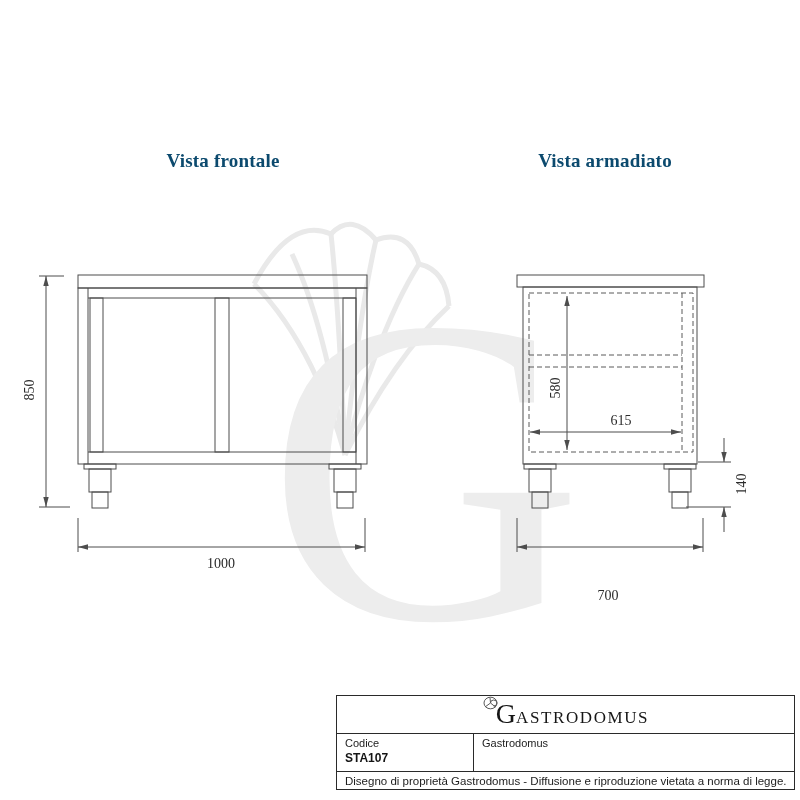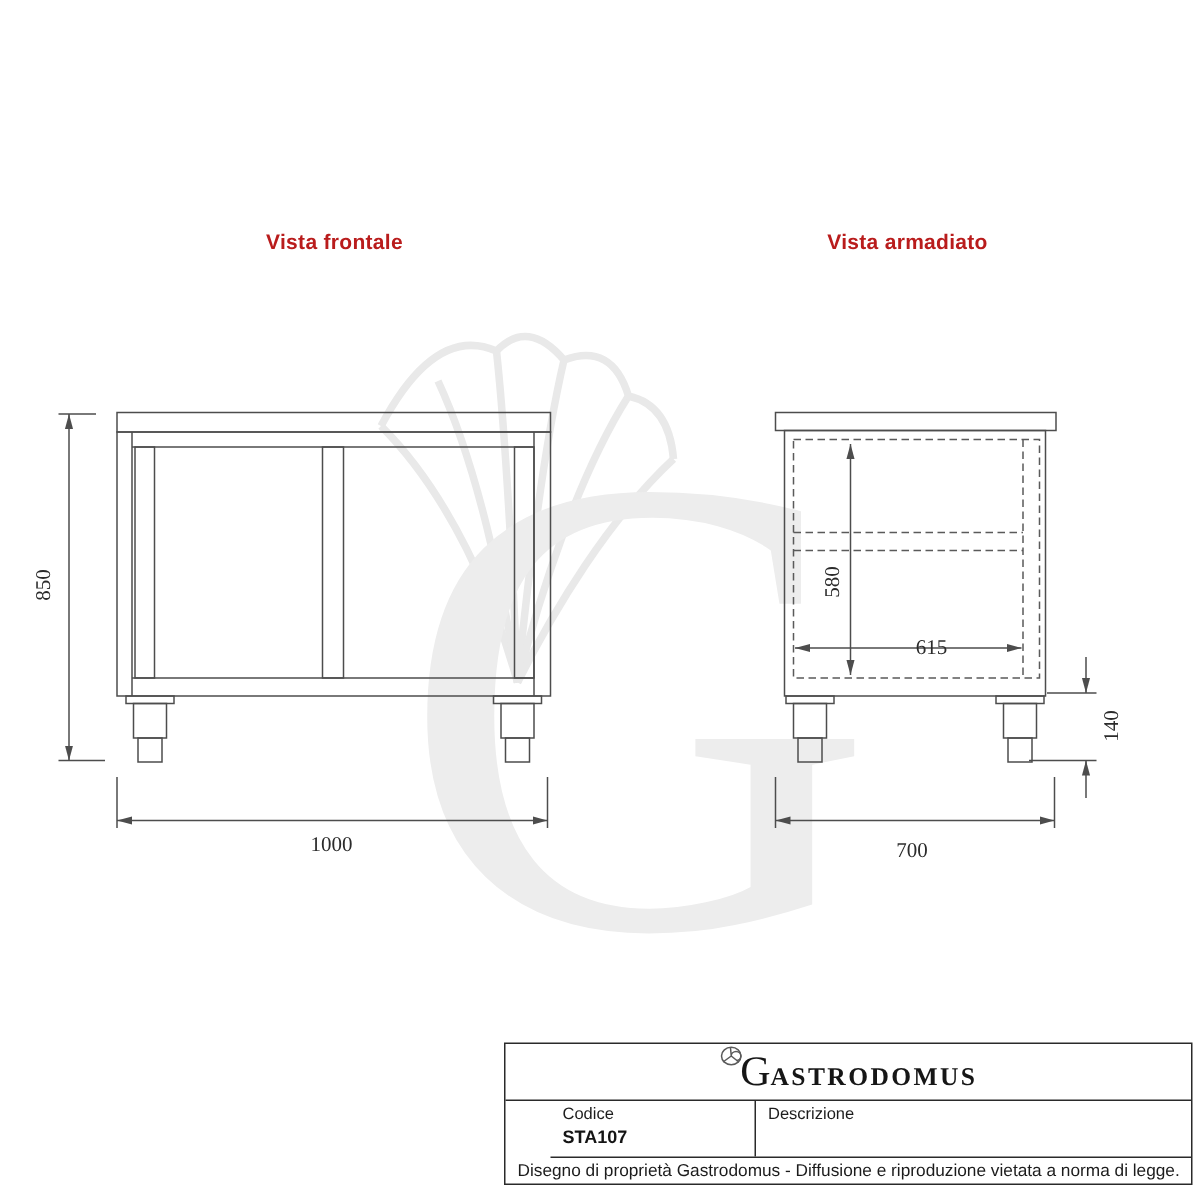--- a/index.html
+++ b/index.html
@@ -13,38 +13,38 @@
     stroke:#4d4d4d;stroke-width:1;fill:none;
   }
   svg.drawing .dash{stroke-dasharray:5 3;stroke:#5a5a5a;}
   svg.drawing marker path{fill:#4d4d4d;stroke:none;}
   
   svg.wm path{stroke:#e9e9e9;stroke-width:5;fill:none;}
   svg.wm text{fill:#ededed;font-family:"Liberation Serif", serif;}
   
   .view-title{
     position:absolute;transform:translate(-50%,-50%);
-    font-weight:bold;font-size:14px;color:#b91c1c;white-space:nowrap;letter-spacing:.2px;
+    font-weight:bold;font-size:19px;color:#0c4a6e;white-space:nowrap;letter-spacing:.2px;font-family:Liberation Serif, serif;
   }
   .dim{
     position:absolute;transform:translate(-50%,-50%);
     font-family:"Liberation Serif", serif;font-size:14px;color:#2b2b2b;white-space:nowrap;
   }
   .dim.rot{transform:translate(-50%,-50%) rotate(-90deg);}
   
   .title-block{
     position:absolute;left:336px;top:695px;width:459px;height:95px;
     border:1px solid #2a2a2a;box-sizing:border-box;display:flex;flex-direction:column;color:#141414;
   }
   .tb-logo-row{height:37px;border-bottom:1px solid #2a2a2a;display:flex;align-items:center;justify-content:center;}
   .brand{display:flex;align-items:baseline;font-family:"Liberation Serif", serif;color:#161616;position:relative;}
   .brand .shell{align-self:flex-start;margin:-5px -3px 0 0;}
   .brand-g{font-size:28px;line-height:26px;}
-  .brand-rest{font-size:17px;letter-spacing:1.6px;font-weight:bold;}
-  .tb-mid-row{height:38px;border-bottom:1px solid #2a2a2a;display:flex;box-sizing:border-box;margin-left:30px;}
+  .brand-rest{font-size:17px;letter-spacing:1.6px;}
+  .tb-mid-row{height:38px;border-bottom:1px solid #2a2a2a;display:flex;box-sizing:border-box;}
   .tb-cell{box-sizing:border-box;padding:3px 8px 0 8px;}
   .tb-code{width:137px;border-right:1px solid #2a2a2a;}
   .tb-desc{flex:1;}
   .tb-label{font-size:11px;color:#1c1c1c;}
   .tb-code-value{font-size:12px;font-weight:bold;margin-top:2px;}
   .tb-desc-value{font-size:12px;margin-top:4px;letter-spacing:-0.1px;}
   .tb-footer{flex:1;display:flex;align-items:center;padding:0 8px;font-size:11.5px;color:#1c1c1c;white-space:nowrap;}
 </style>
 </head>
 <body>
@@ -135,23 +135,23 @@
     <line x1="517" y1="547" x2="703" y2="547" marker-start="url(#arr)" marker-end="url(#arr)"></line>
   </g>
 </svg>
 
 <div class="view-title" style="left:223px;top:161px;">Vista frontale</div>
 <div class="view-title" style="left:605px;top:161px;">Vista armadiato</div>
 
 <div class="dim rot" style="left:30px;top:390px;">850</div>
 <div class="dim" style="left:221px;top:564px;">1000</div>
 <div class="dim rot" style="left:556px;top:388px;">580</div>
-<div class="dim" style="left:621px;top:421px;margin-top:12px;">615</div>
+<div class="dim" style="left:621px;top:421px;">615</div>
 <div class="dim rot" style="left:742px;top:484px;">140</div>
-<div class="dim" style="left:608px;top:568px;">700</div>
+<div class="dim" style="left:608px;top:596px;">700</div>
 
 <div class="title-block">
   <div class="tb-logo-row">
     <div class="brand">
       <span class="shell">
         <svg width="17" height="15" viewBox="0 0 17 15">
           <g fill="none" stroke="#5a5a5a" stroke-width="1">
             <ellipse cx="8.5" cy="7" rx="6.5" ry="5.8"></ellipse>
             <path d="M8.5,7 a3.2,3 0 1 1 3.2,3 M8.5,7 L3,11 M8.5,7 L13.5,11 M8.5,7 L8,1.5"></path>
           </g>
@@ -160,17 +160,17 @@
         <span class="brand-g">G</span>
         <span class="brand-rest">ASTRODOMUS</span>
     </div>
   </div>
   <div class="tb-mid-row">
     <div class="tb-cell tb-code">
       <div class="tb-label">Codice</div>
       <div class="tb-code-value">STA107</div>
     </div>
     <div class="tb-cell tb-desc">
-      <div class="tb-label">Descrizione</div>
+      <div class="tb-label">Gastrodomus</div>
     </div>
   </div>
   <div class="tb-footer">Disegno di proprietà Gastrodomus - Diffusione e riproduzione vietata a norma di legge.</div>
 </div>
 
 </body></html>

